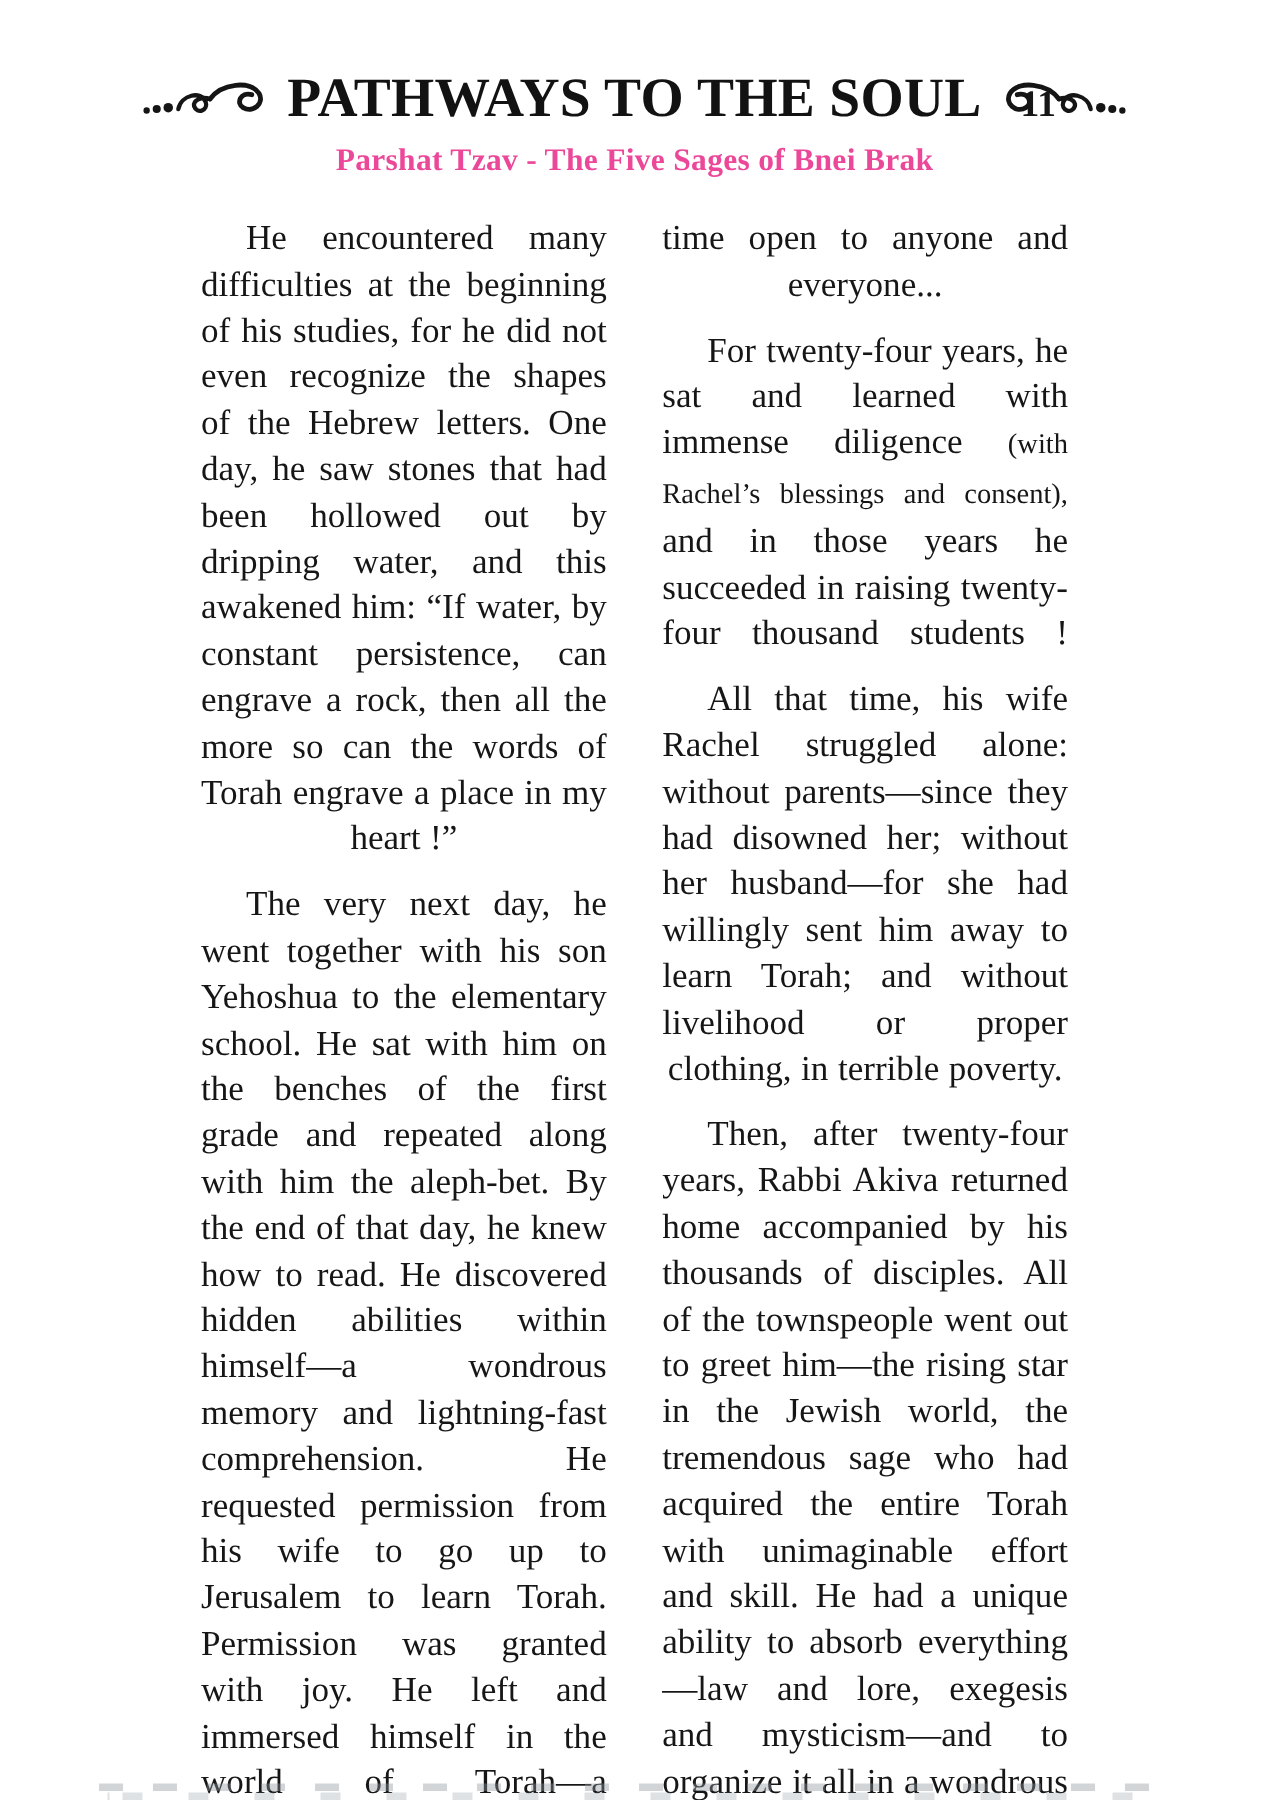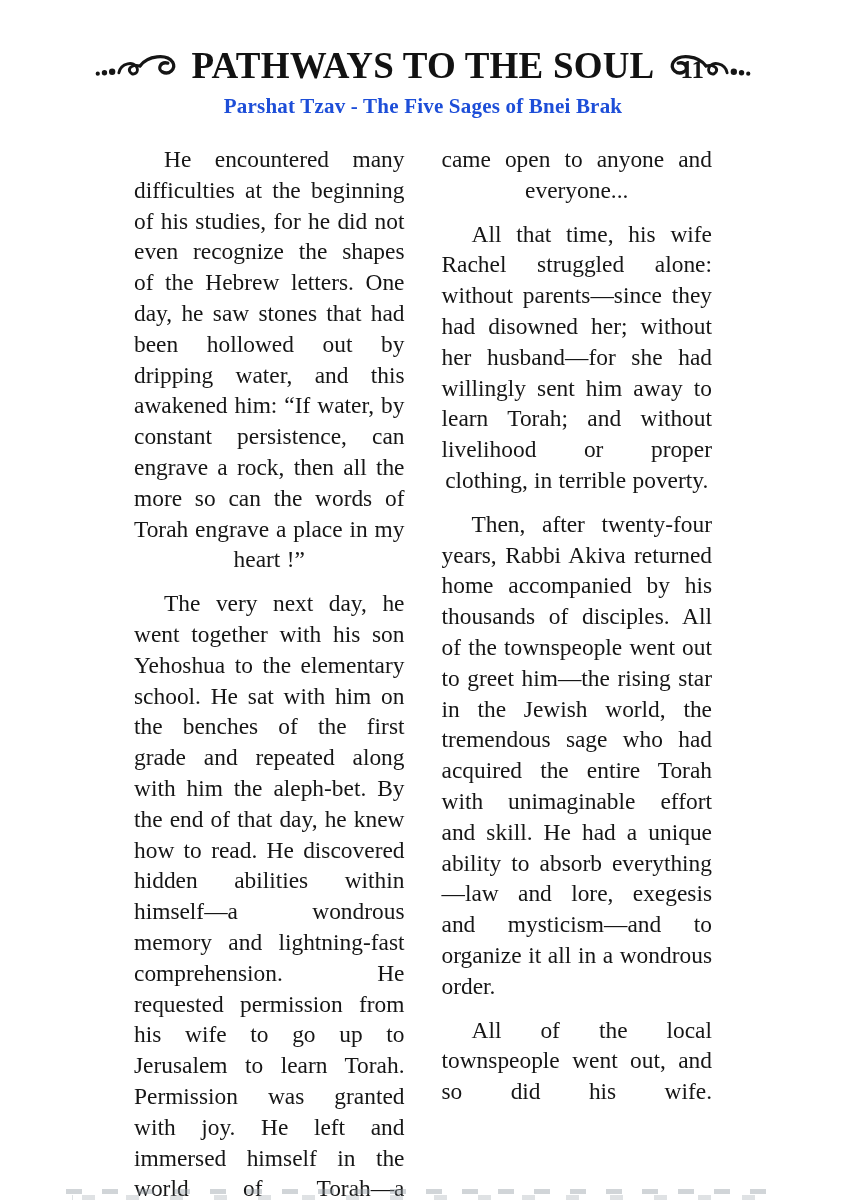--- a/index.html
+++ b/index.html
@@ -35,21 +35,21 @@
     top:56px; right:76px;
     font-size:25px;
     font-weight:bold;
   }
   .chapter-subtitle {
     margin:7px 0 0 0;
     text-align:center;
     font-size:21px;
     font-weight:bold;
     letter-spacing:0.2px;
-    color:#1d4ed8;
+    color:#ec4899;
   }
   .columns {
     display:flex;
     gap:37px;
     padding:0 68px;
     margin-top:25px;
   }
   .col { width:337px; }
   .col p {
     margin:0 0 13px 0;
@@ -105,21 +105,22 @@
     <div class="page-number">11</div>
     <h2 class="chapter-subtitle">Parshat Tzav - The Five Sages of Bnei Brak</h2>
   </header>
 
   <main class="columns">
     <section class="col">
       <p class="end-center">He encountered many difficulties at the beginning of his studies, for he did not even recognize the shapes of the Hebrew letters. One day, he saw stones that had been hollowed out by dripping water, and this awakened him: “If water, by constant persistence, can engrave a rock, then all the more so can the words of Torah engrave a place in my heart !”</p>
       <p class="end-justify">The very next day, he went together with his son Yehoshua to the elementary school. He sat with him on the benches of the first grade and repeated along with him the aleph-bet. By the end of that day, he knew how to read. He discovered hidden abilities within himself—a wondrous memory and lightning-fast comprehension. He requested permission from his wife to go up to Jerusalem to learn Torah. Permission was granted with joy. He left and immersed himself in the world of Torah—a</p>
     </section>
     <section class="col">
-      <p class="cont end-center">came open to anyone and everyone...</p>
+      <p class="cont end-center">time open to anyone and everyone...</p>
+      <p class="end-justify"><span>For twenty-four years, he sat and learned with immense diligence </span><span class="smalltext">(with Rachel’s blessings and consent),</span><span> and in those years he succeeded in raising twenty-four thousand students !</span></p>
       <p class="end-center">All that time, his wife Rachel struggled alone: without parents—since they had disowned her; without her husband—for she had willingly sent him away to learn Torah; and without livelihood or proper clothing, in terrible poverty.</p>
       <p class="end-justify">Then, after twenty-four years, Rabbi Akiva returned home accompanied by his thousands of disciples. All of the townspeople went out to greet him—the rising star in the Jewish world, the tremendous sage who had acquired the entire Torah with unimaginable effort and skill. He had a unique ability to absorb everything—law and lore, exegesis and mysticism—and to organize it all in a wondrous order.</p>
       <p class="end-justify">All of the local townspeople went out, and so did his wife.</p>
     </section>
   </main>
 
   <div class="bleed-band"></div>
 
 </div>
 

